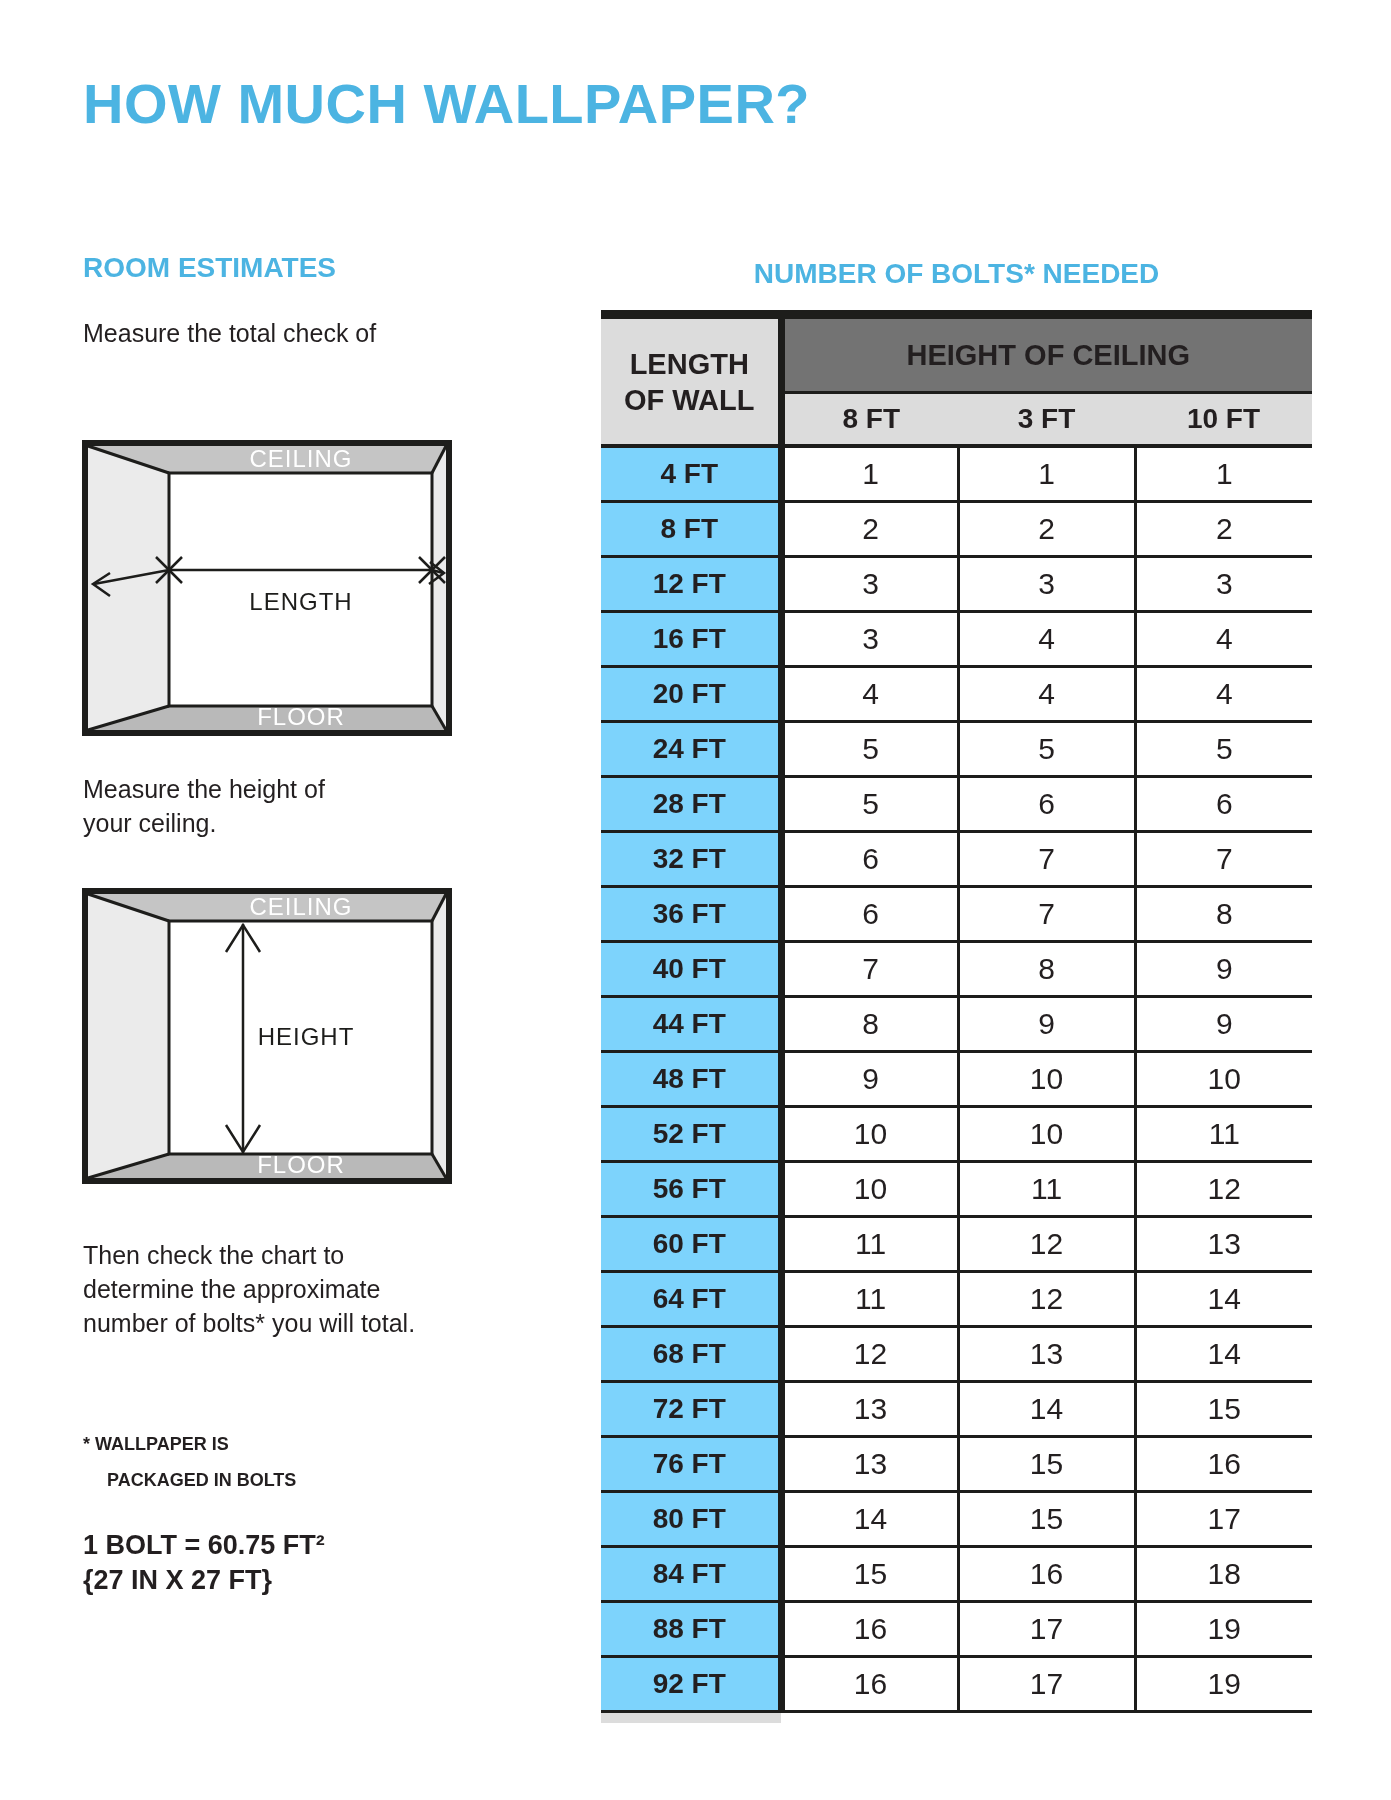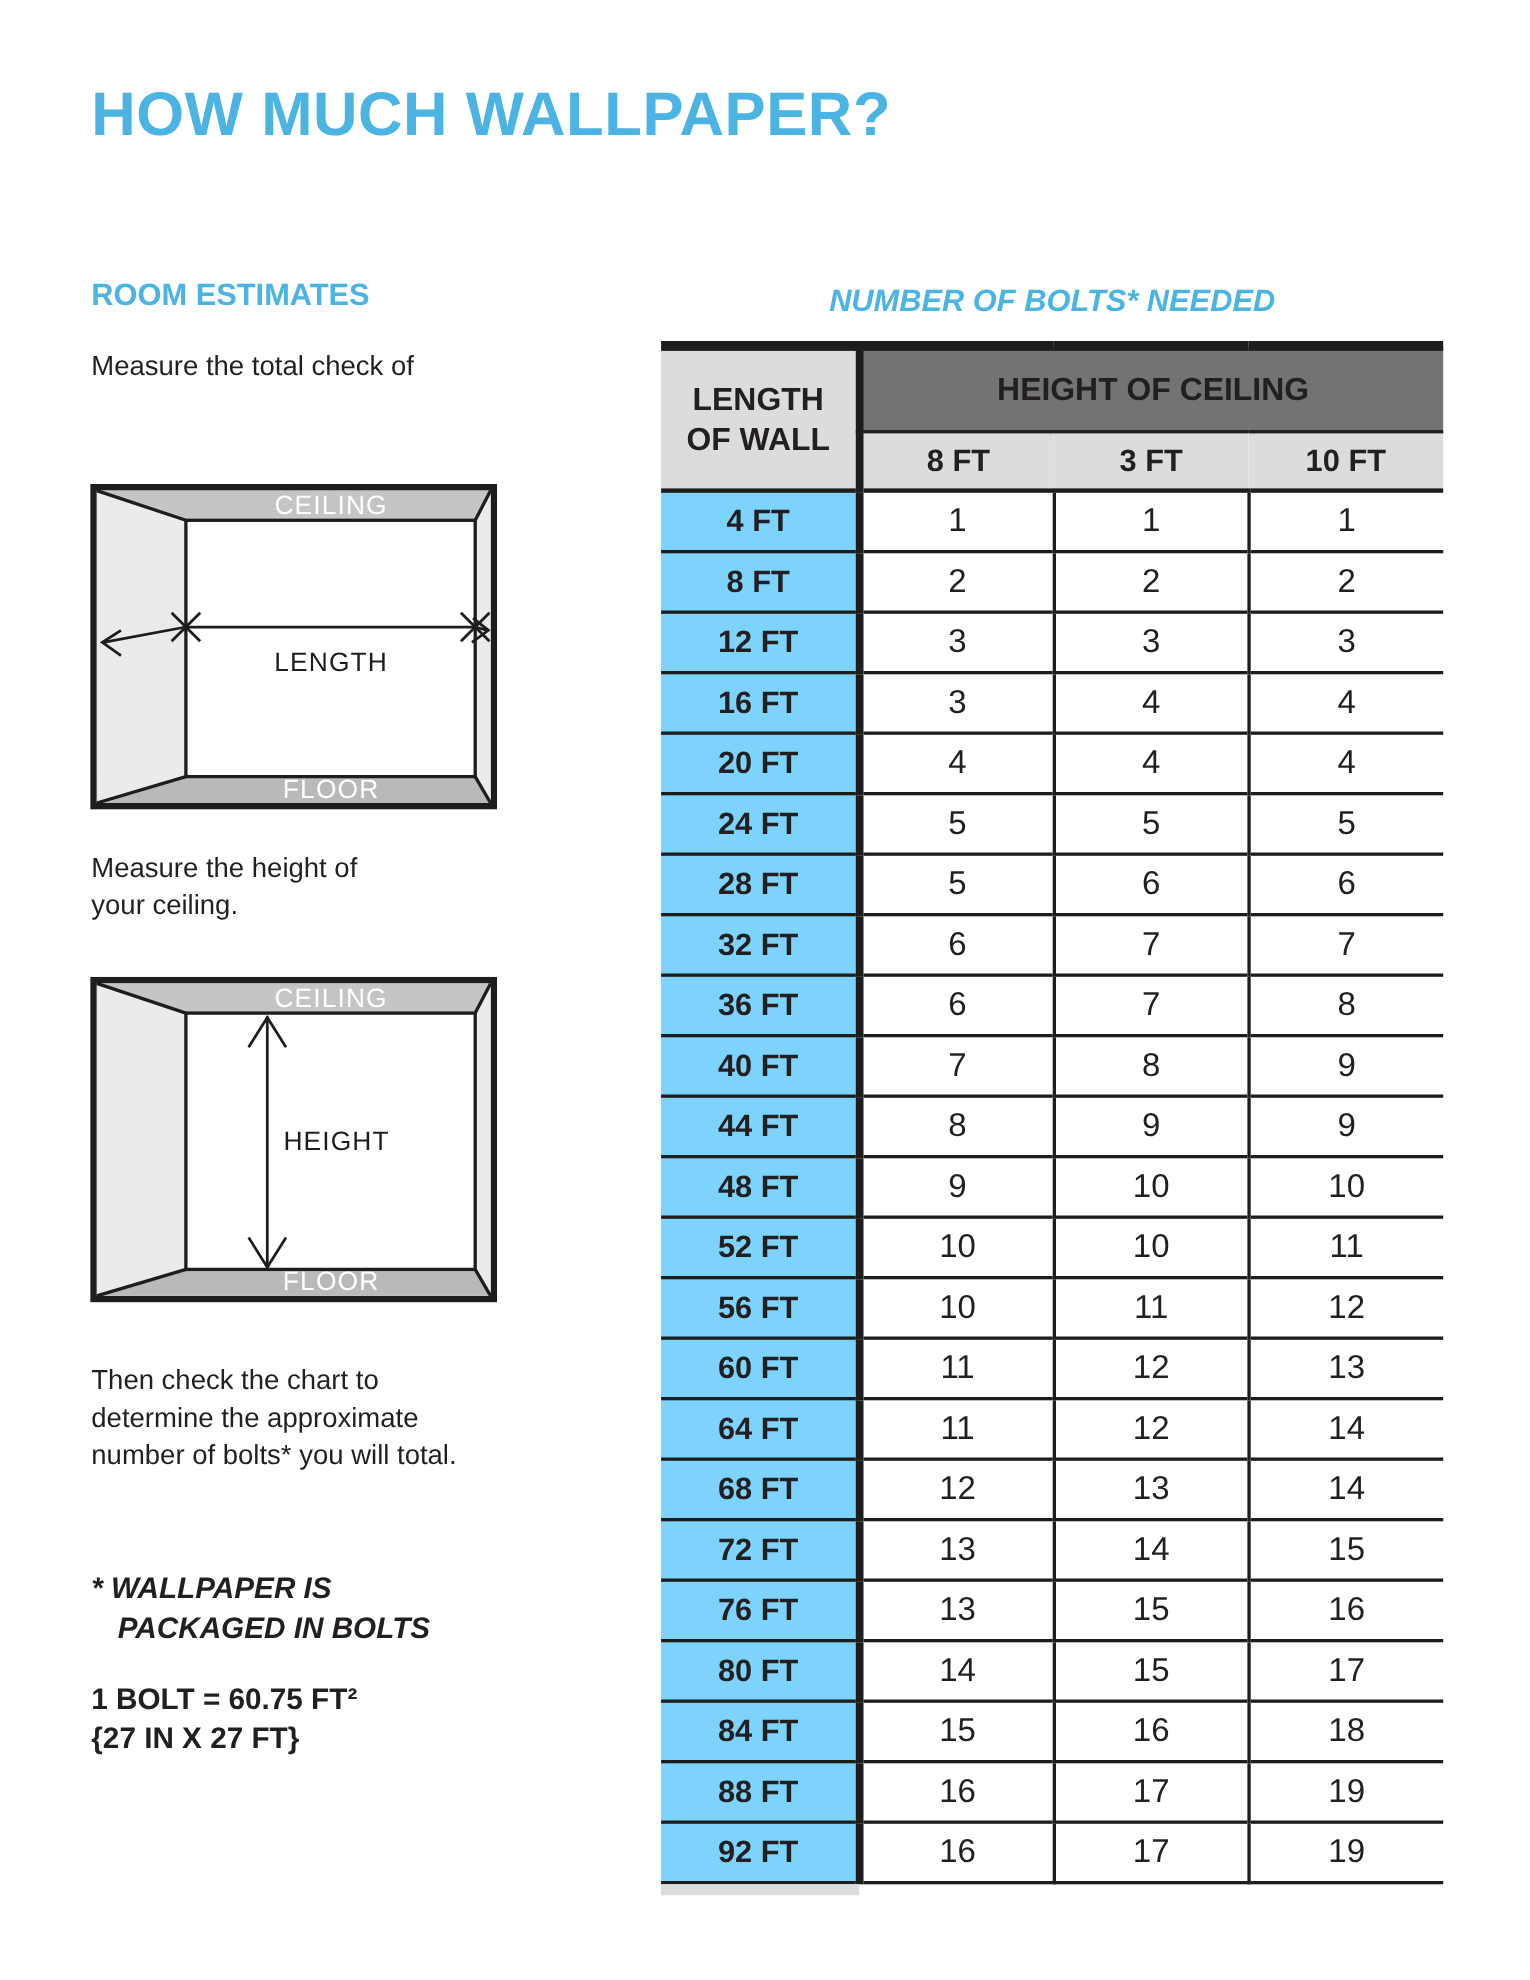--- a/index.html
+++ b/index.html
@@ -19,30 +19,30 @@
   }
   .para { position:absolute; left:83px; font-size:25px; line-height:34px; color:#231f20; }
   #step1 { top:316px; }
   #step2 { top:772px; }
   #step3 { top:1238px; }
   .diagram { position:absolute; left:82px; width:370px; height:296px; }
   #diagram1 { top:440px; }
   #diagram2 { top:888px; }
   .footnote {
     position:absolute; left:83px; top:1426px;
-    font-size:27px; font-weight:700; line-height:36px;font-style:italic;
+    font-size:18px; font-weight:700; line-height:36px;
   }
   .footnote .indent { padding-left:24px; }
   .bolt-info {
     position:absolute; left:83px; top:1528px;
     font-size:27px; font-weight:700; line-height:35px;
   }
   .table-heading {
     position:absolute; left:601px; top:258px; width:711px;
-    text-align:center; font-size:28px; font-weight:700;font-style:italic;
+    text-align:center; font-size:28px; font-weight:700;
   }
   #table-wrap { position:absolute; left:601px; top:310px; width:711px; }
   table.bolts {
     border-collapse:collapse; width:711px; table-layout:fixed;
     border-top:9px solid #1d1d1b;
   }
   table.bolts th, table.bolts td { padding:0; text-align:center; vertical-align:middle; }
   .row-header {
     background:#dcdcdc; font-size:29px; font-weight:700; line-height:36px;
     border-right:7px solid #1d1d1b; border-bottom:4px solid #1d1d1b;

